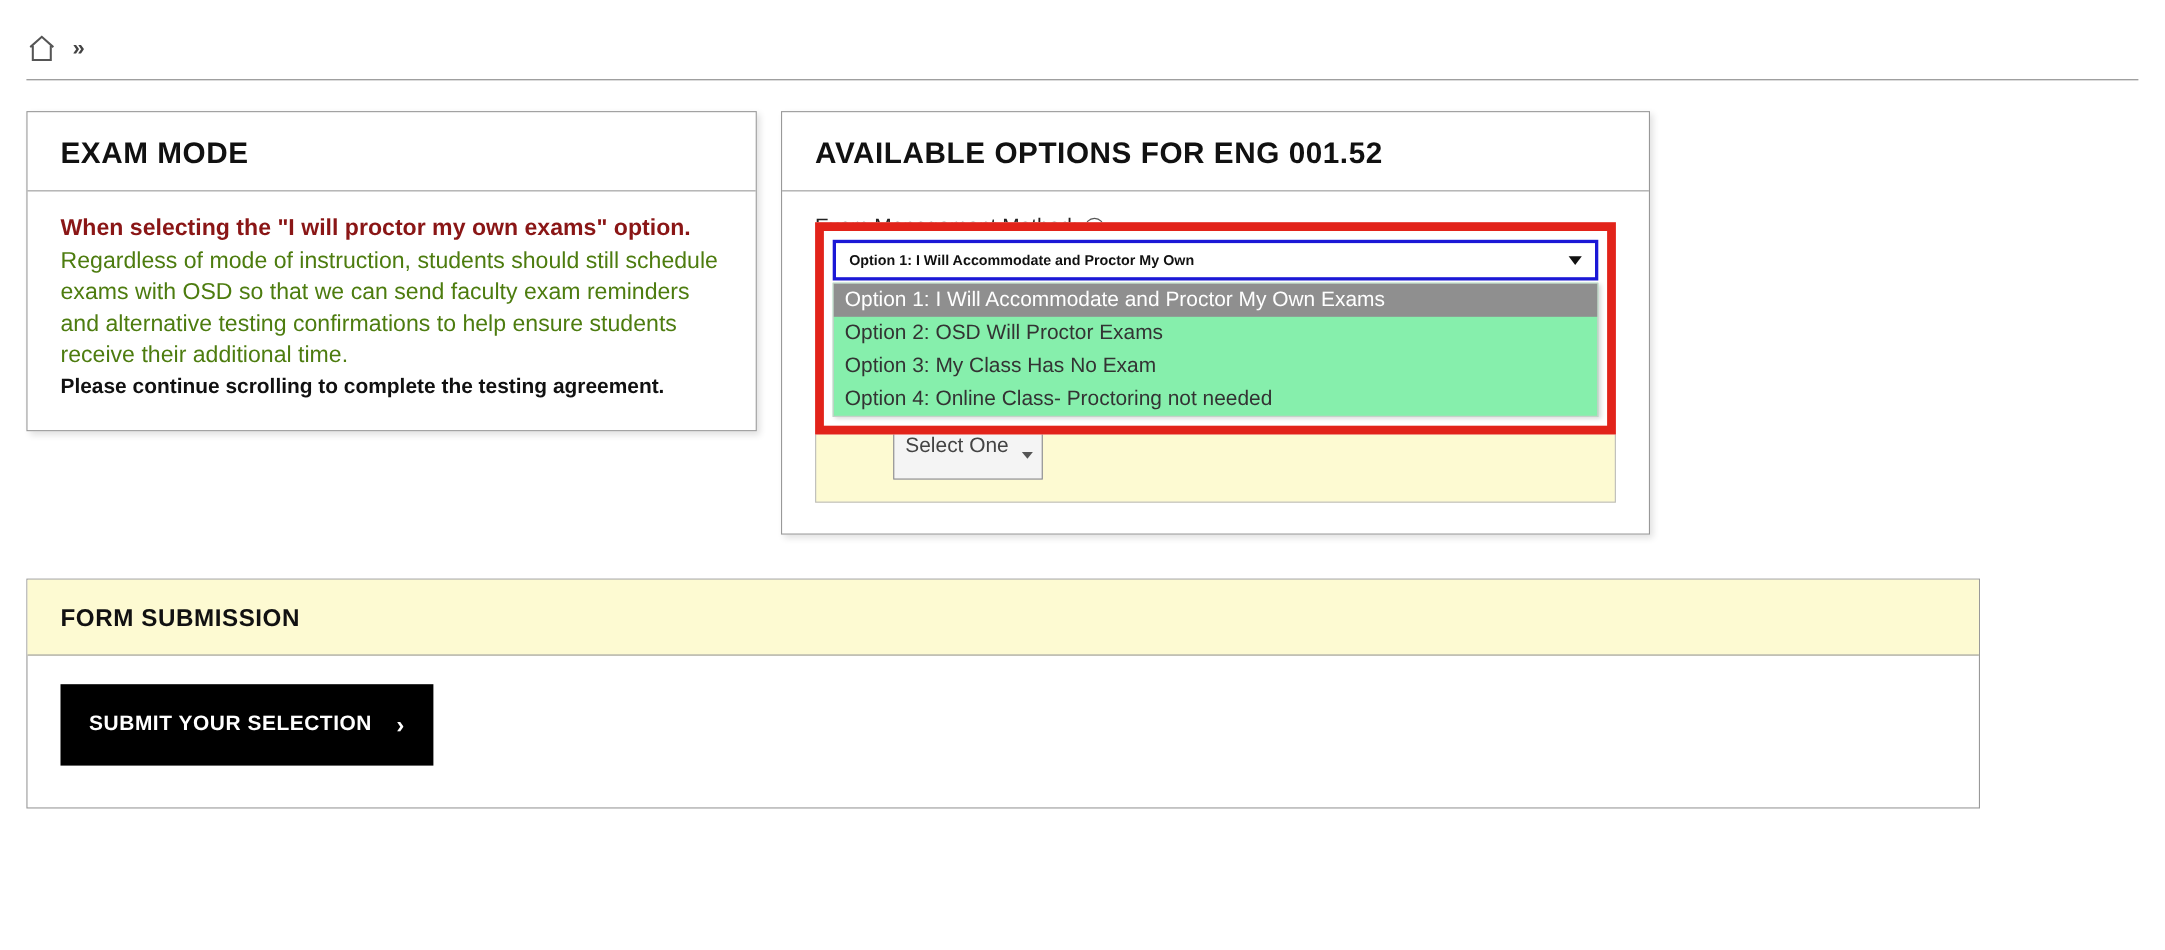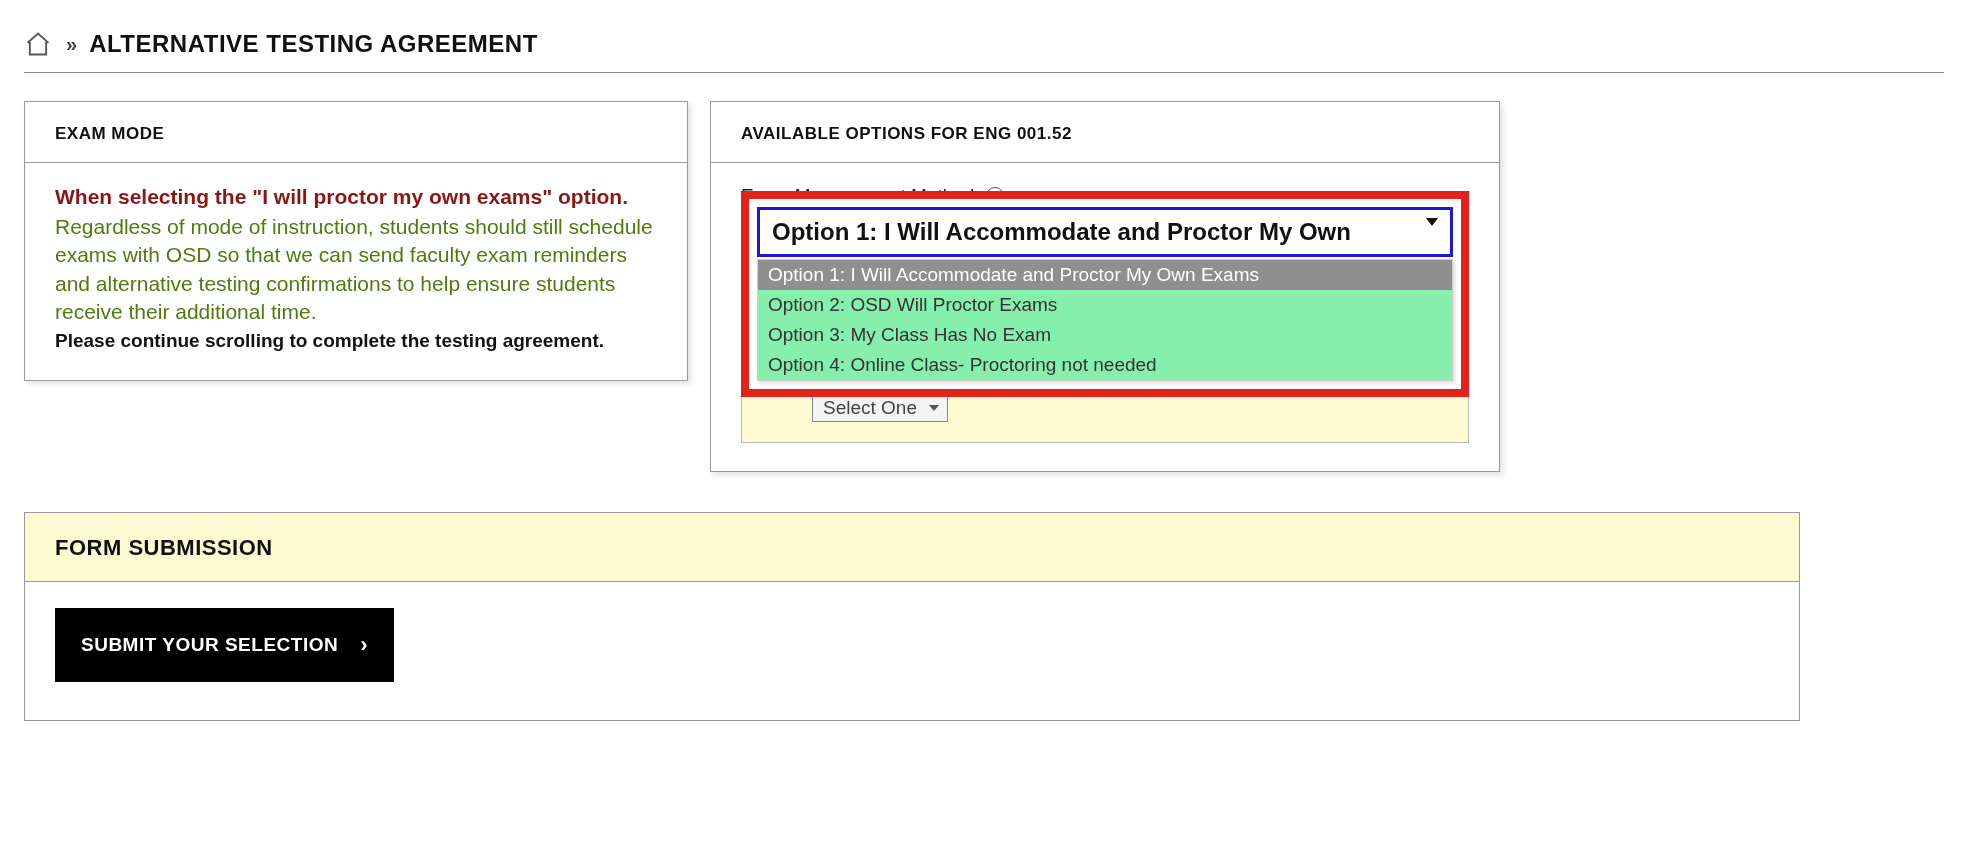--- a/index.html
+++ b/index.html
@@ -35,21 +35,21 @@
   .card {
     border: 1px solid #999;
     background: #fff;
     box-shadow: 3px 3px 6px rgba(0,0,0,0.12);
   }
   .card-header {
     padding: 22px 30px 18px 30px;
     border-bottom: 1px solid #999;
   }
   .card-header h2 {
-    font-size: 17px;
+    font-size: 27px;
     font-weight: 800;
     letter-spacing: 0.5px;
     color: #111;
   }
   .card-body {
     padding: 22px 30px 28px 30px;
   }
   .exam-mode {
     width: 664px;
   }
@@ -96,23 +96,23 @@
     background: #fff;
     margin-top: -18px;
     position: relative;
     z-index: 3;
   }
   .select-box {
     border: 3px solid #1b18d6;
     margin: 8px 8px 0 8px;
     padding: 8px 12px;
     display: flex;
-    align-items: flex-start;
+    align-items: center;
     justify-content: space-between;
-    font-size: 24px;
+    font-size: 13px;
     font-weight: 800;
     color: #111;
     cursor: pointer;
     gap: 42px;
   }
   .select-box .chev {
     width:0;height:0;
     border-left:6px solid transparent;
     border-right:6px solid transparent;
     border-top:8px solid #111;
@@ -137,21 +137,21 @@
     background: #fdfad2;
     border: 1px solid #bbb;
     margin-top: -44px;
     padding: 40px 24px 20px 24px;
     position: relative;
     z-index: 1;
   }
   .select-one {
     border: 1px solid #888;
     background: #f4f4f4;
-    padding: 2px 30px 2px 10px;
+    padding: 2px 30px 18px 10px;
     font-size: 19px;
     color: #444;
     display: inline-flex;
     align-items: center;
     gap: 30px;
     position: relative;
     margin-left: 46px;
   }
   .select-one::after {
     content:"";
@@ -202,21 +202,20 @@
 <body>
 
 <div class="breadcrumb">
   <span class="home-icon">
     <svg width="28" height="28" viewBox="0 0 24 24" fill="none" stroke="#555" stroke-width="1.6">
       <path d="M3 11 L12 3 L21 11"></path>
       <path d="M5 10 V21 H19 V10"></path>
     </svg>
   </span>
   <span class="chevrons">»</span>
-  <span class="title">ALTERNATIVE TESTING AGREEMENT</span>
 </div>
 
 <div class="row1">
   <div class="card exam-mode">
     <div class="card-header">
       <h2>EXAM MODE</h2>
     </div>
     <div class="card-body">
       <div class="sel-heading">When selecting the "I will proctor my own exams" option.</div>
       <div class="para">Regardless of mode of instruction, students should still schedule exams with OSD so that we can send faculty exam reminders and alternative testing confirmations to help ensure students receive their additional time.</div>

